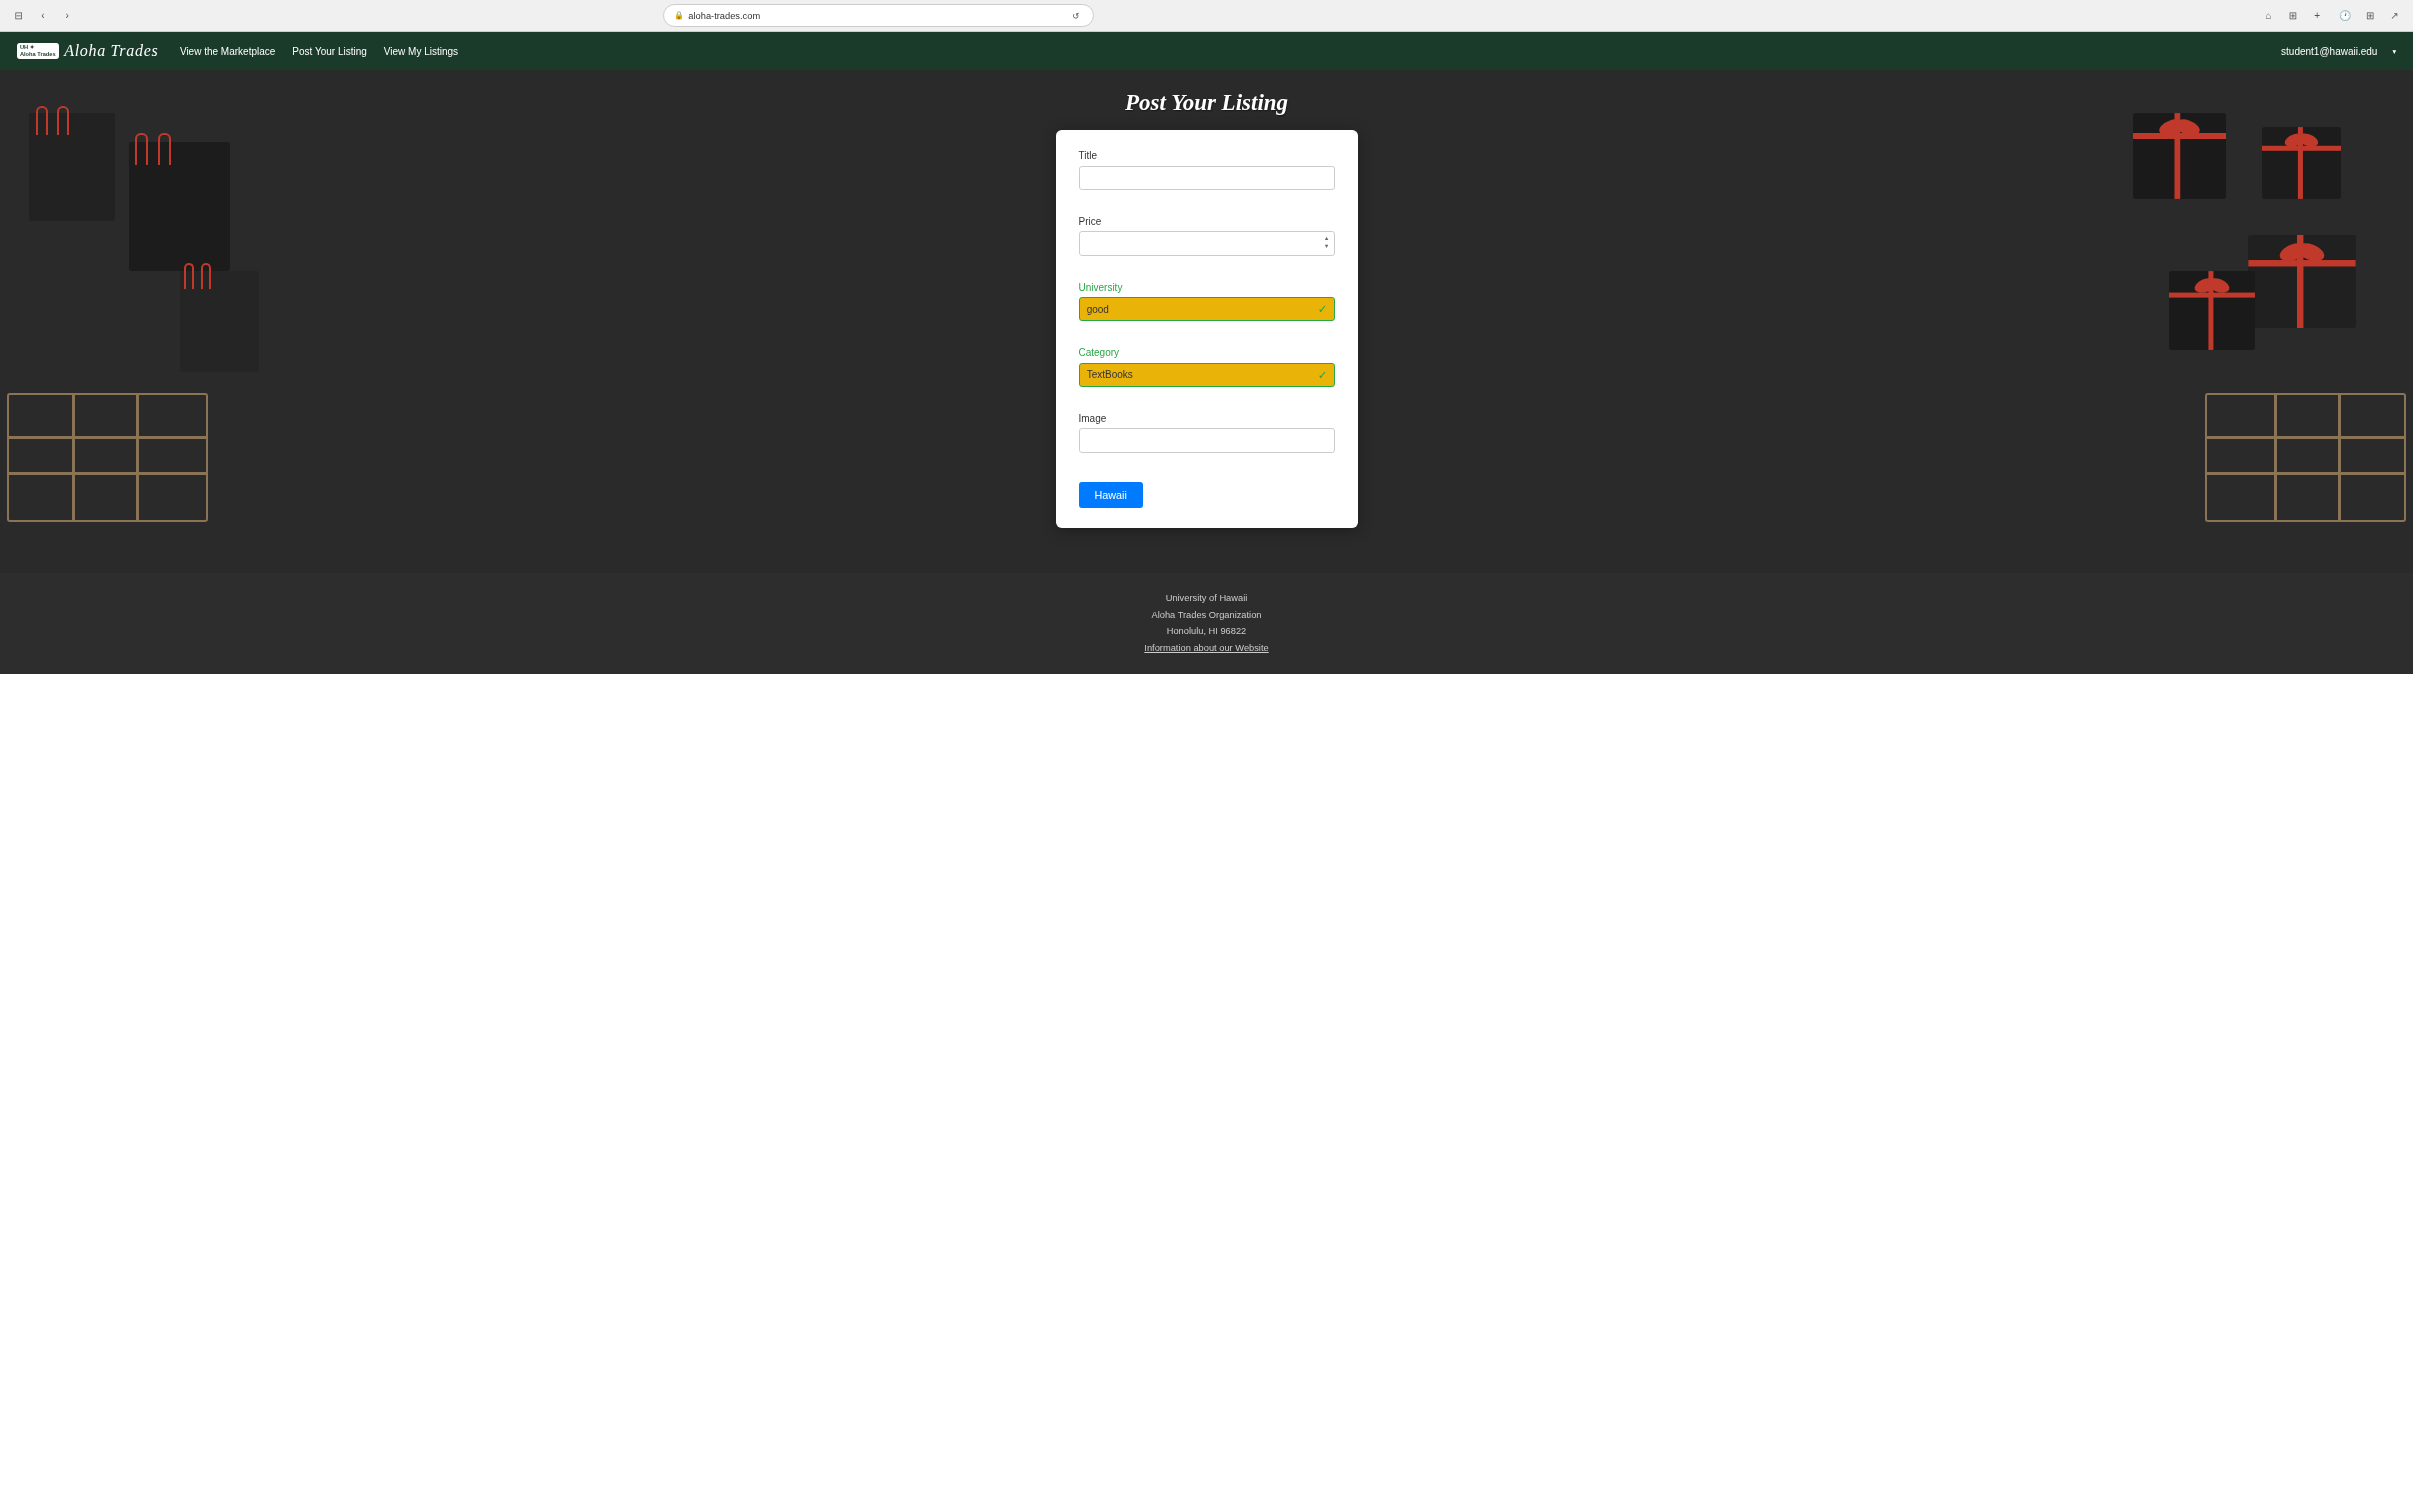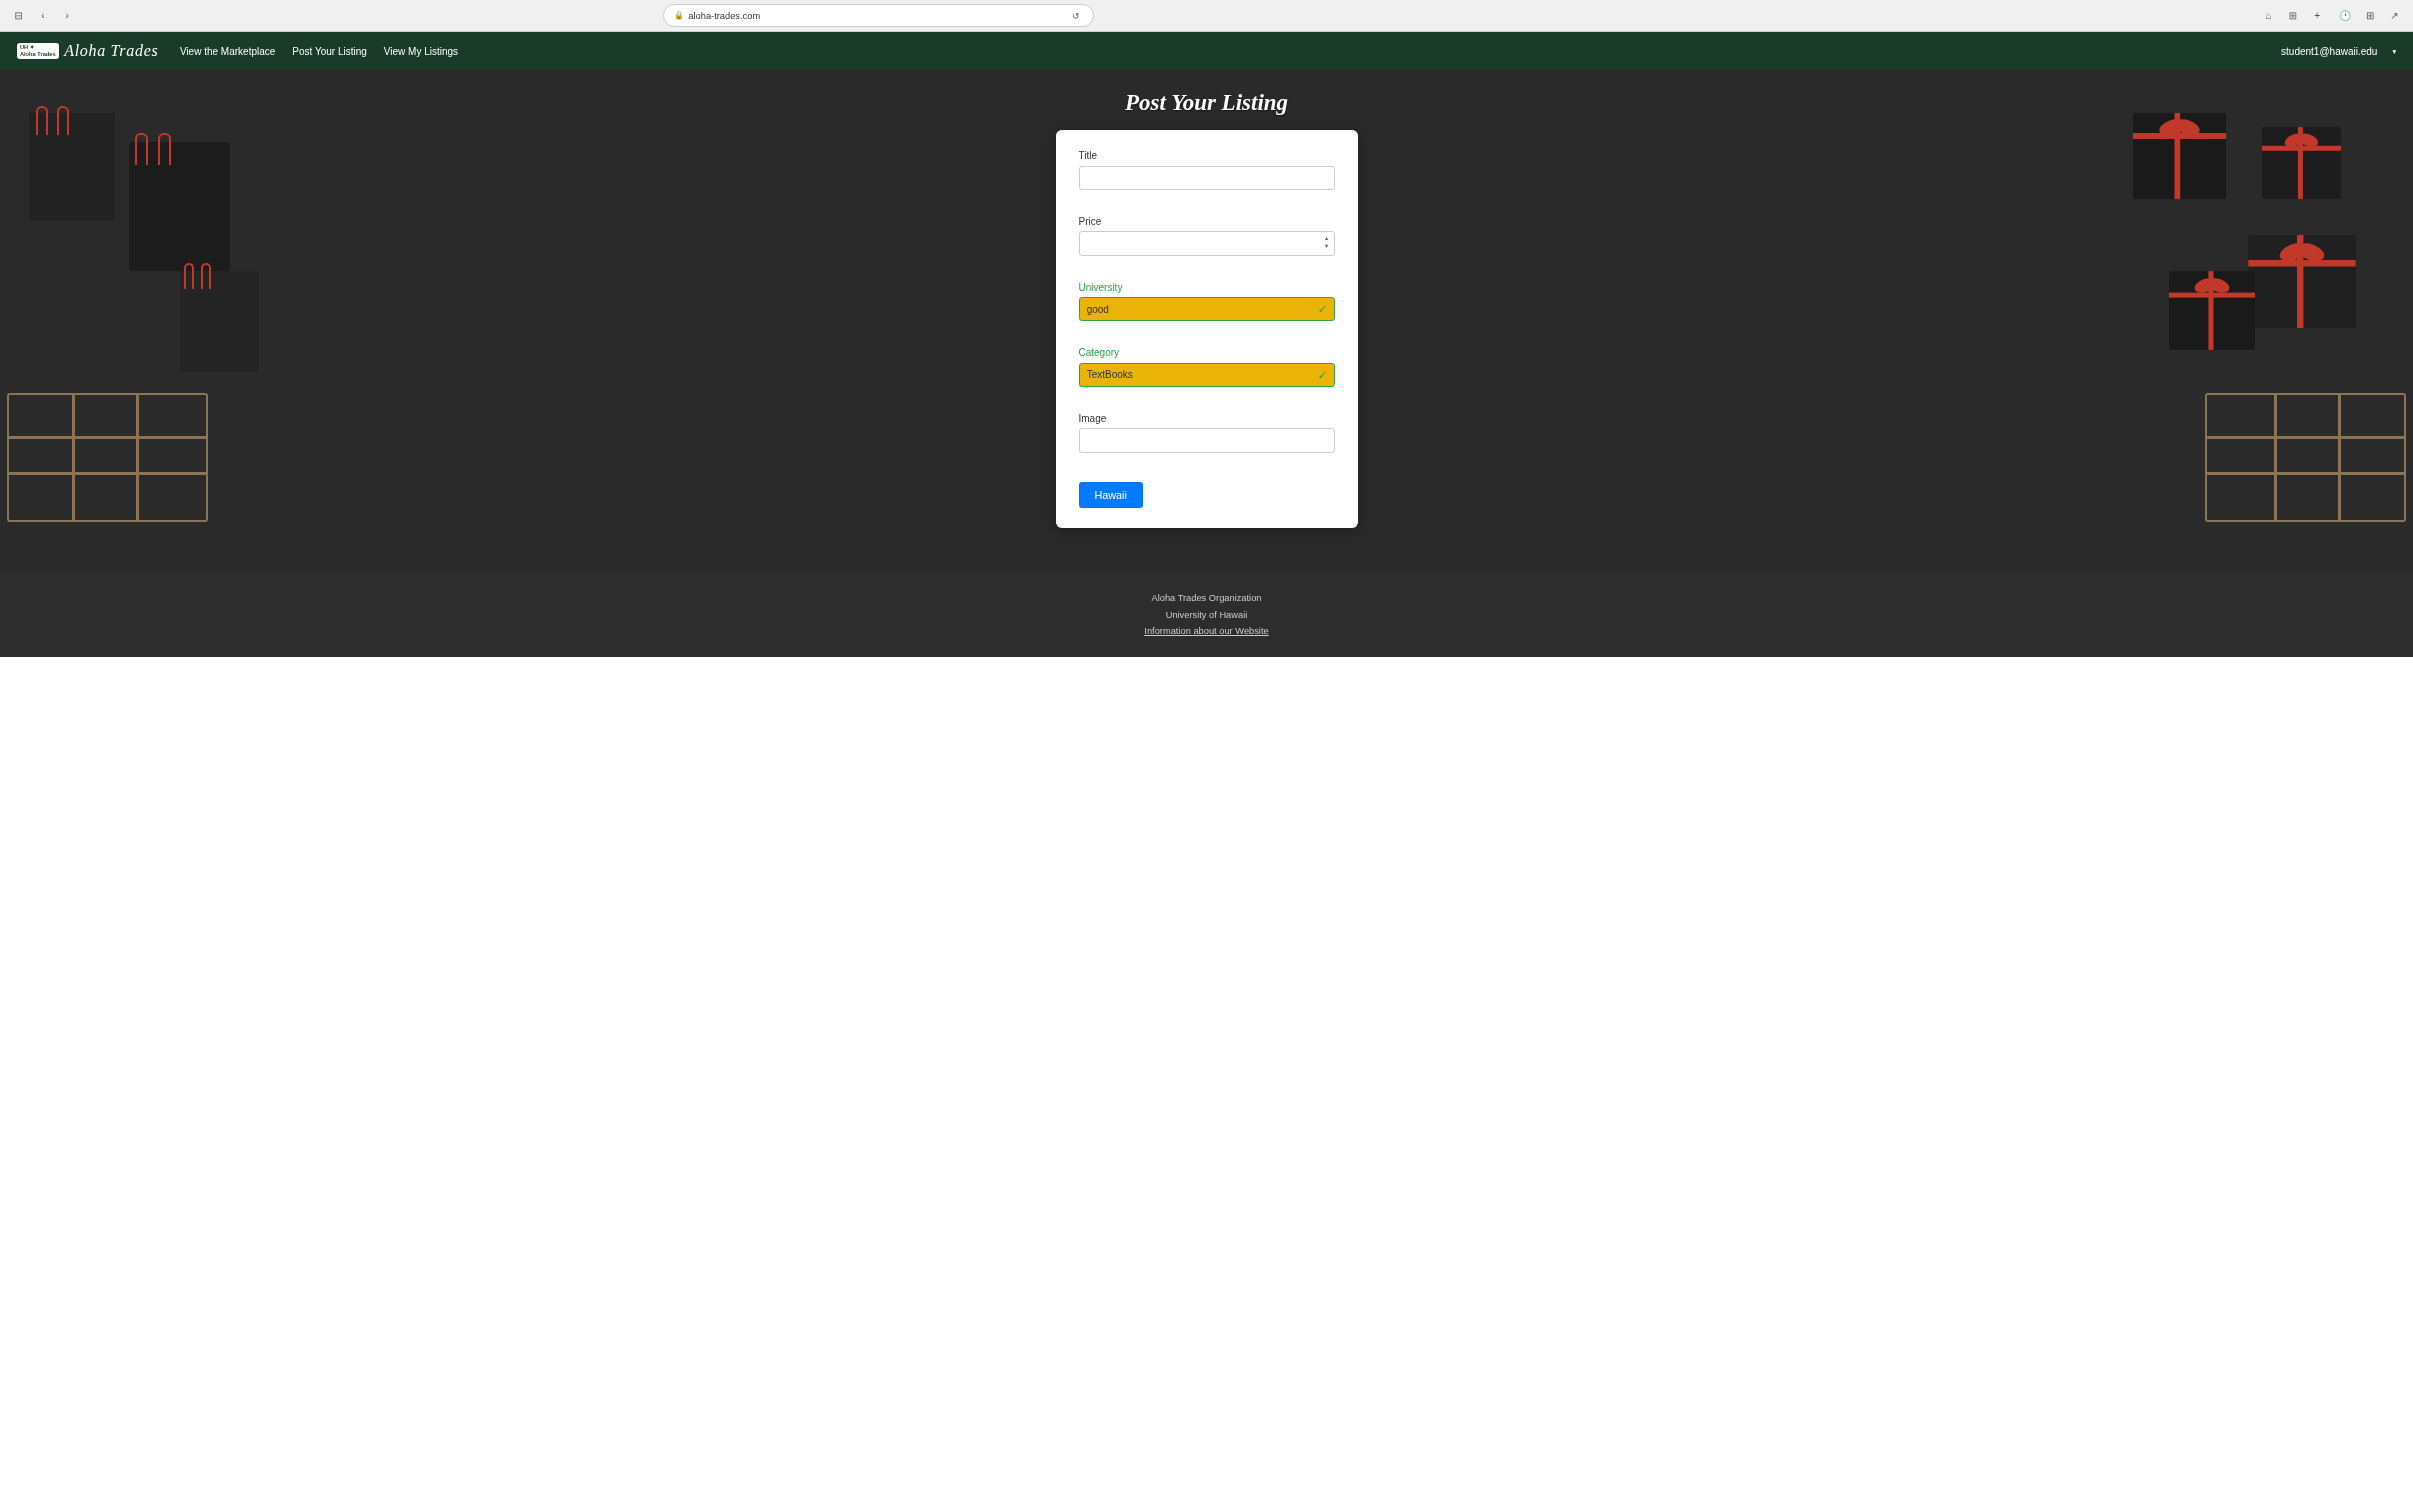--- a/index.html
+++ b/index.html
@@ -423,17 +423,18 @@
 
     
     <button class="submit-btn">Hawaii</button>
 
   </div>
 
   <div style="height:43px;"></div>
 </div>
 
 <footer class="footer">
+  <div>University of Hawaii</div>
   <div>Aloha Trades Organization</div>
-  <div>University of Hawaii</div>
+  <div>Honolulu, HI 96822</div>
   <a href="#">Information about our Website</a>
 </footer>
 
 
 </body></html>

